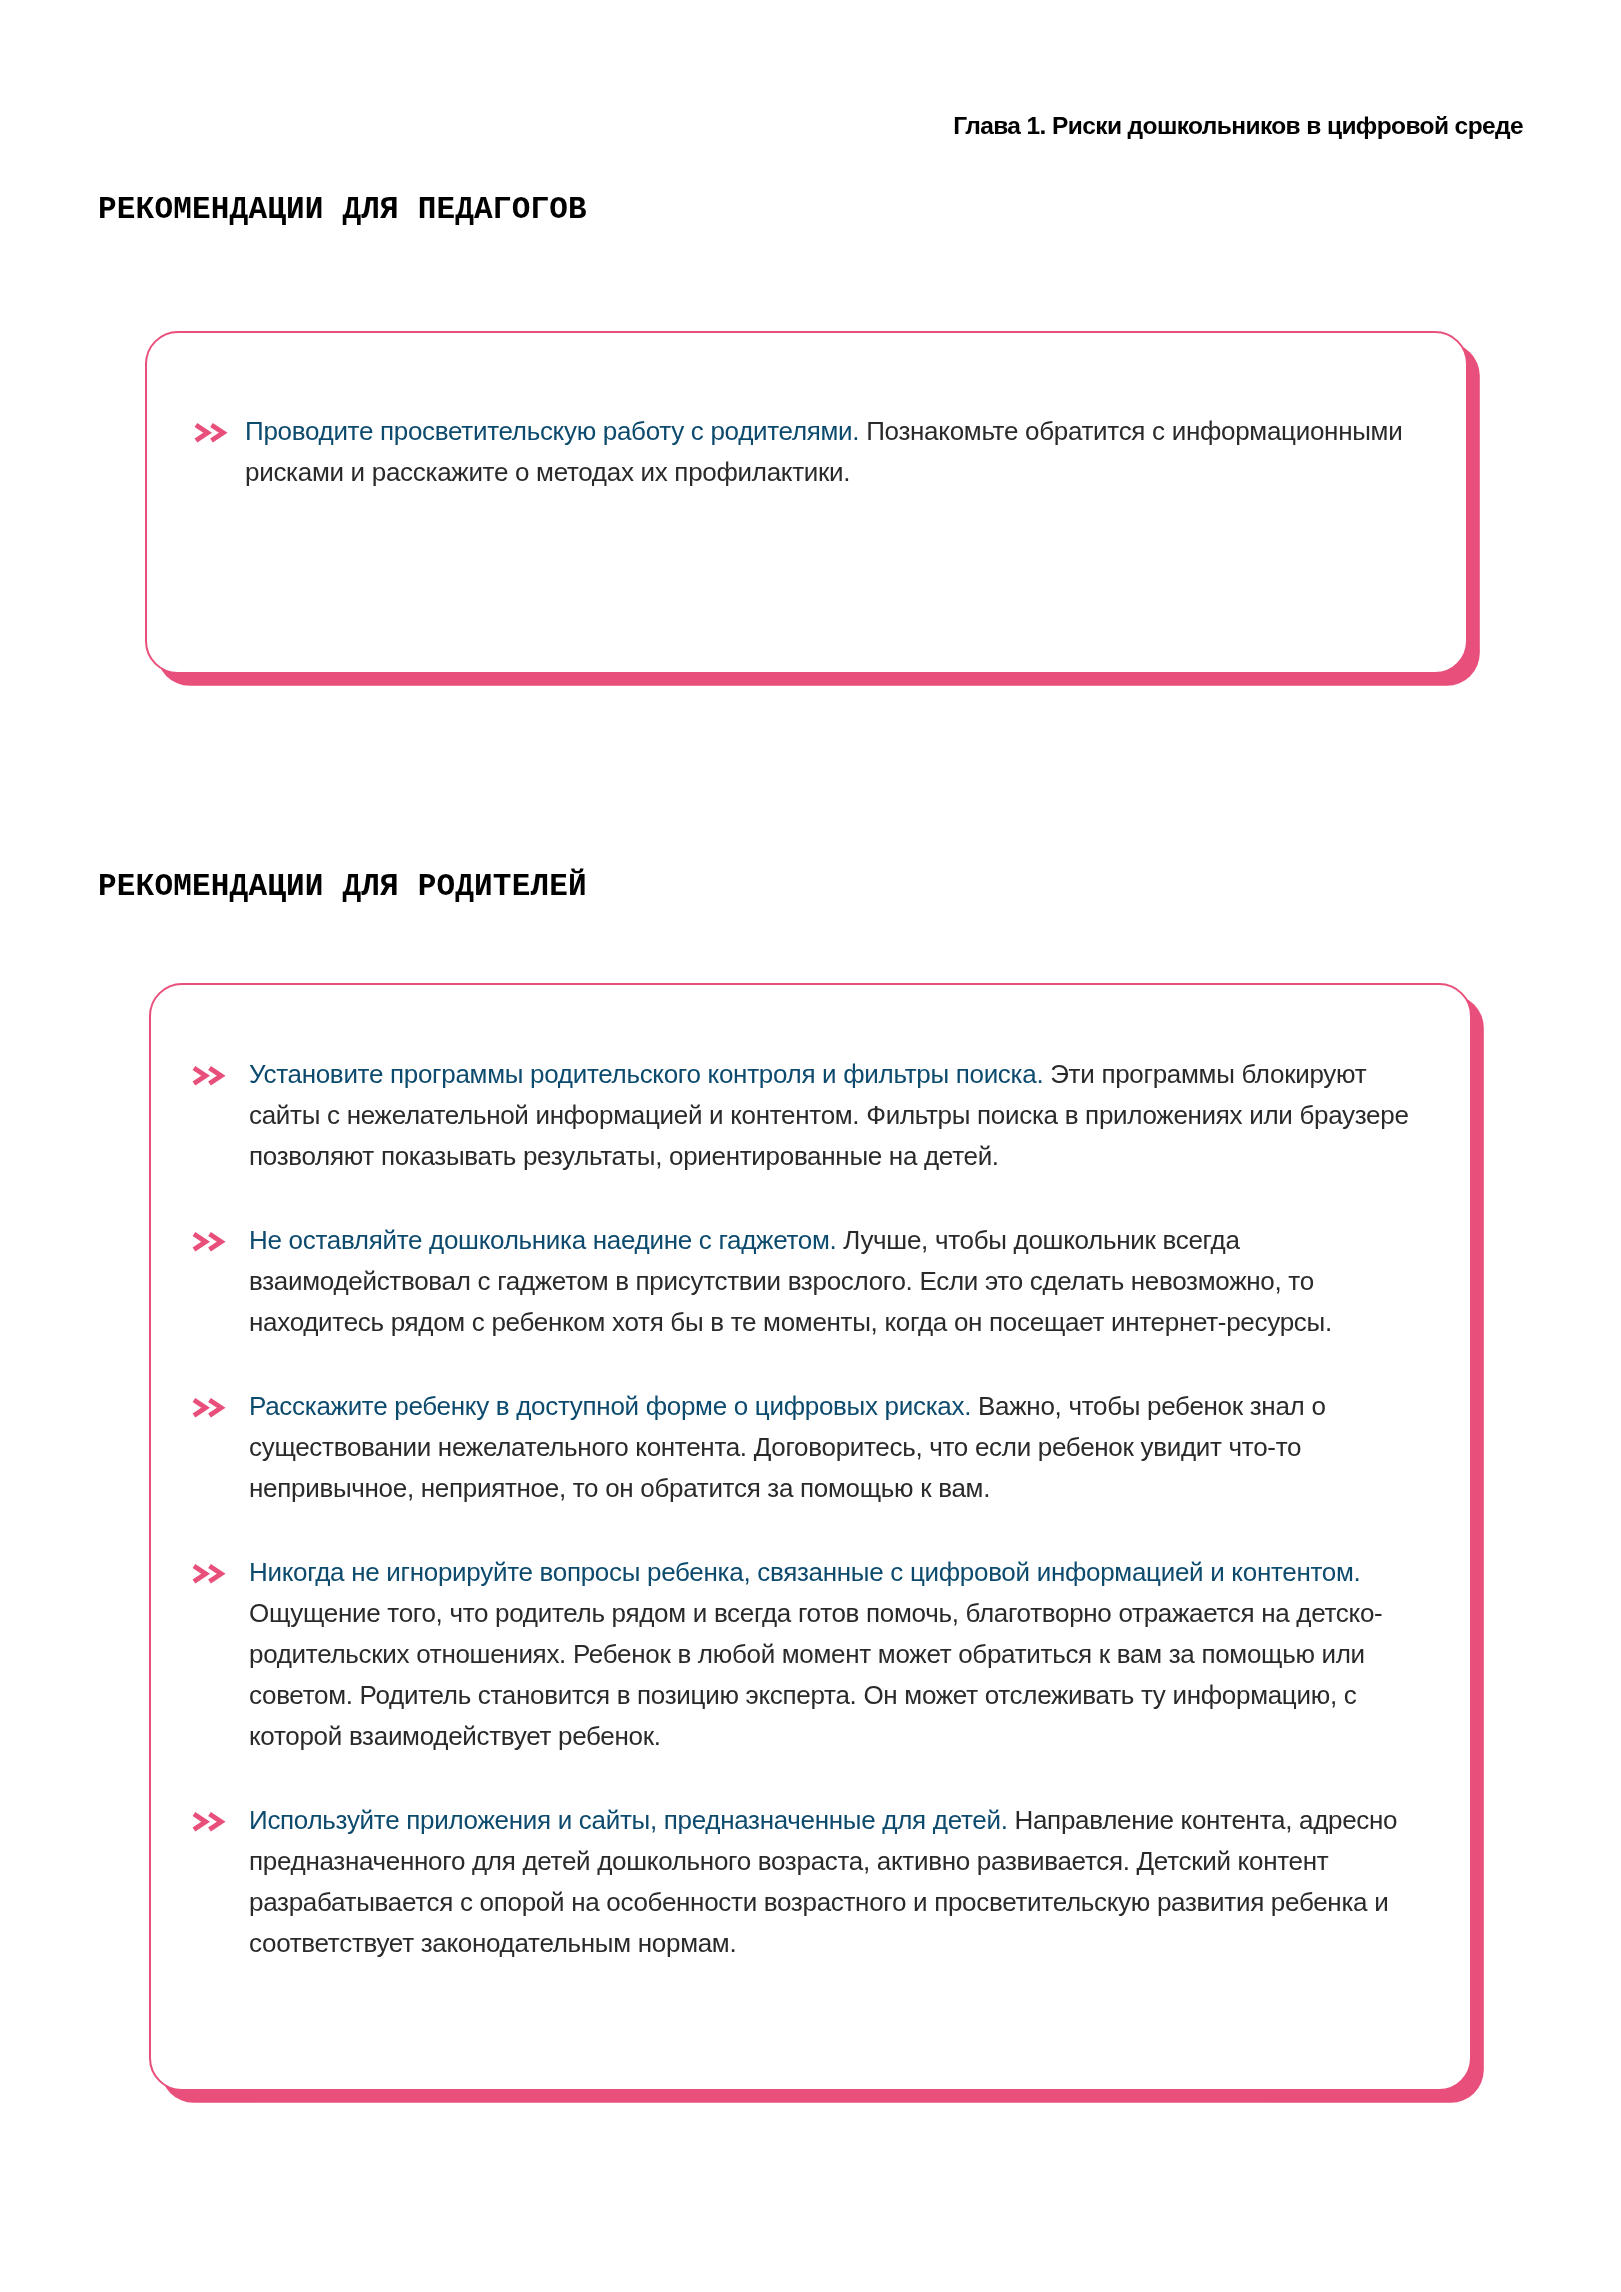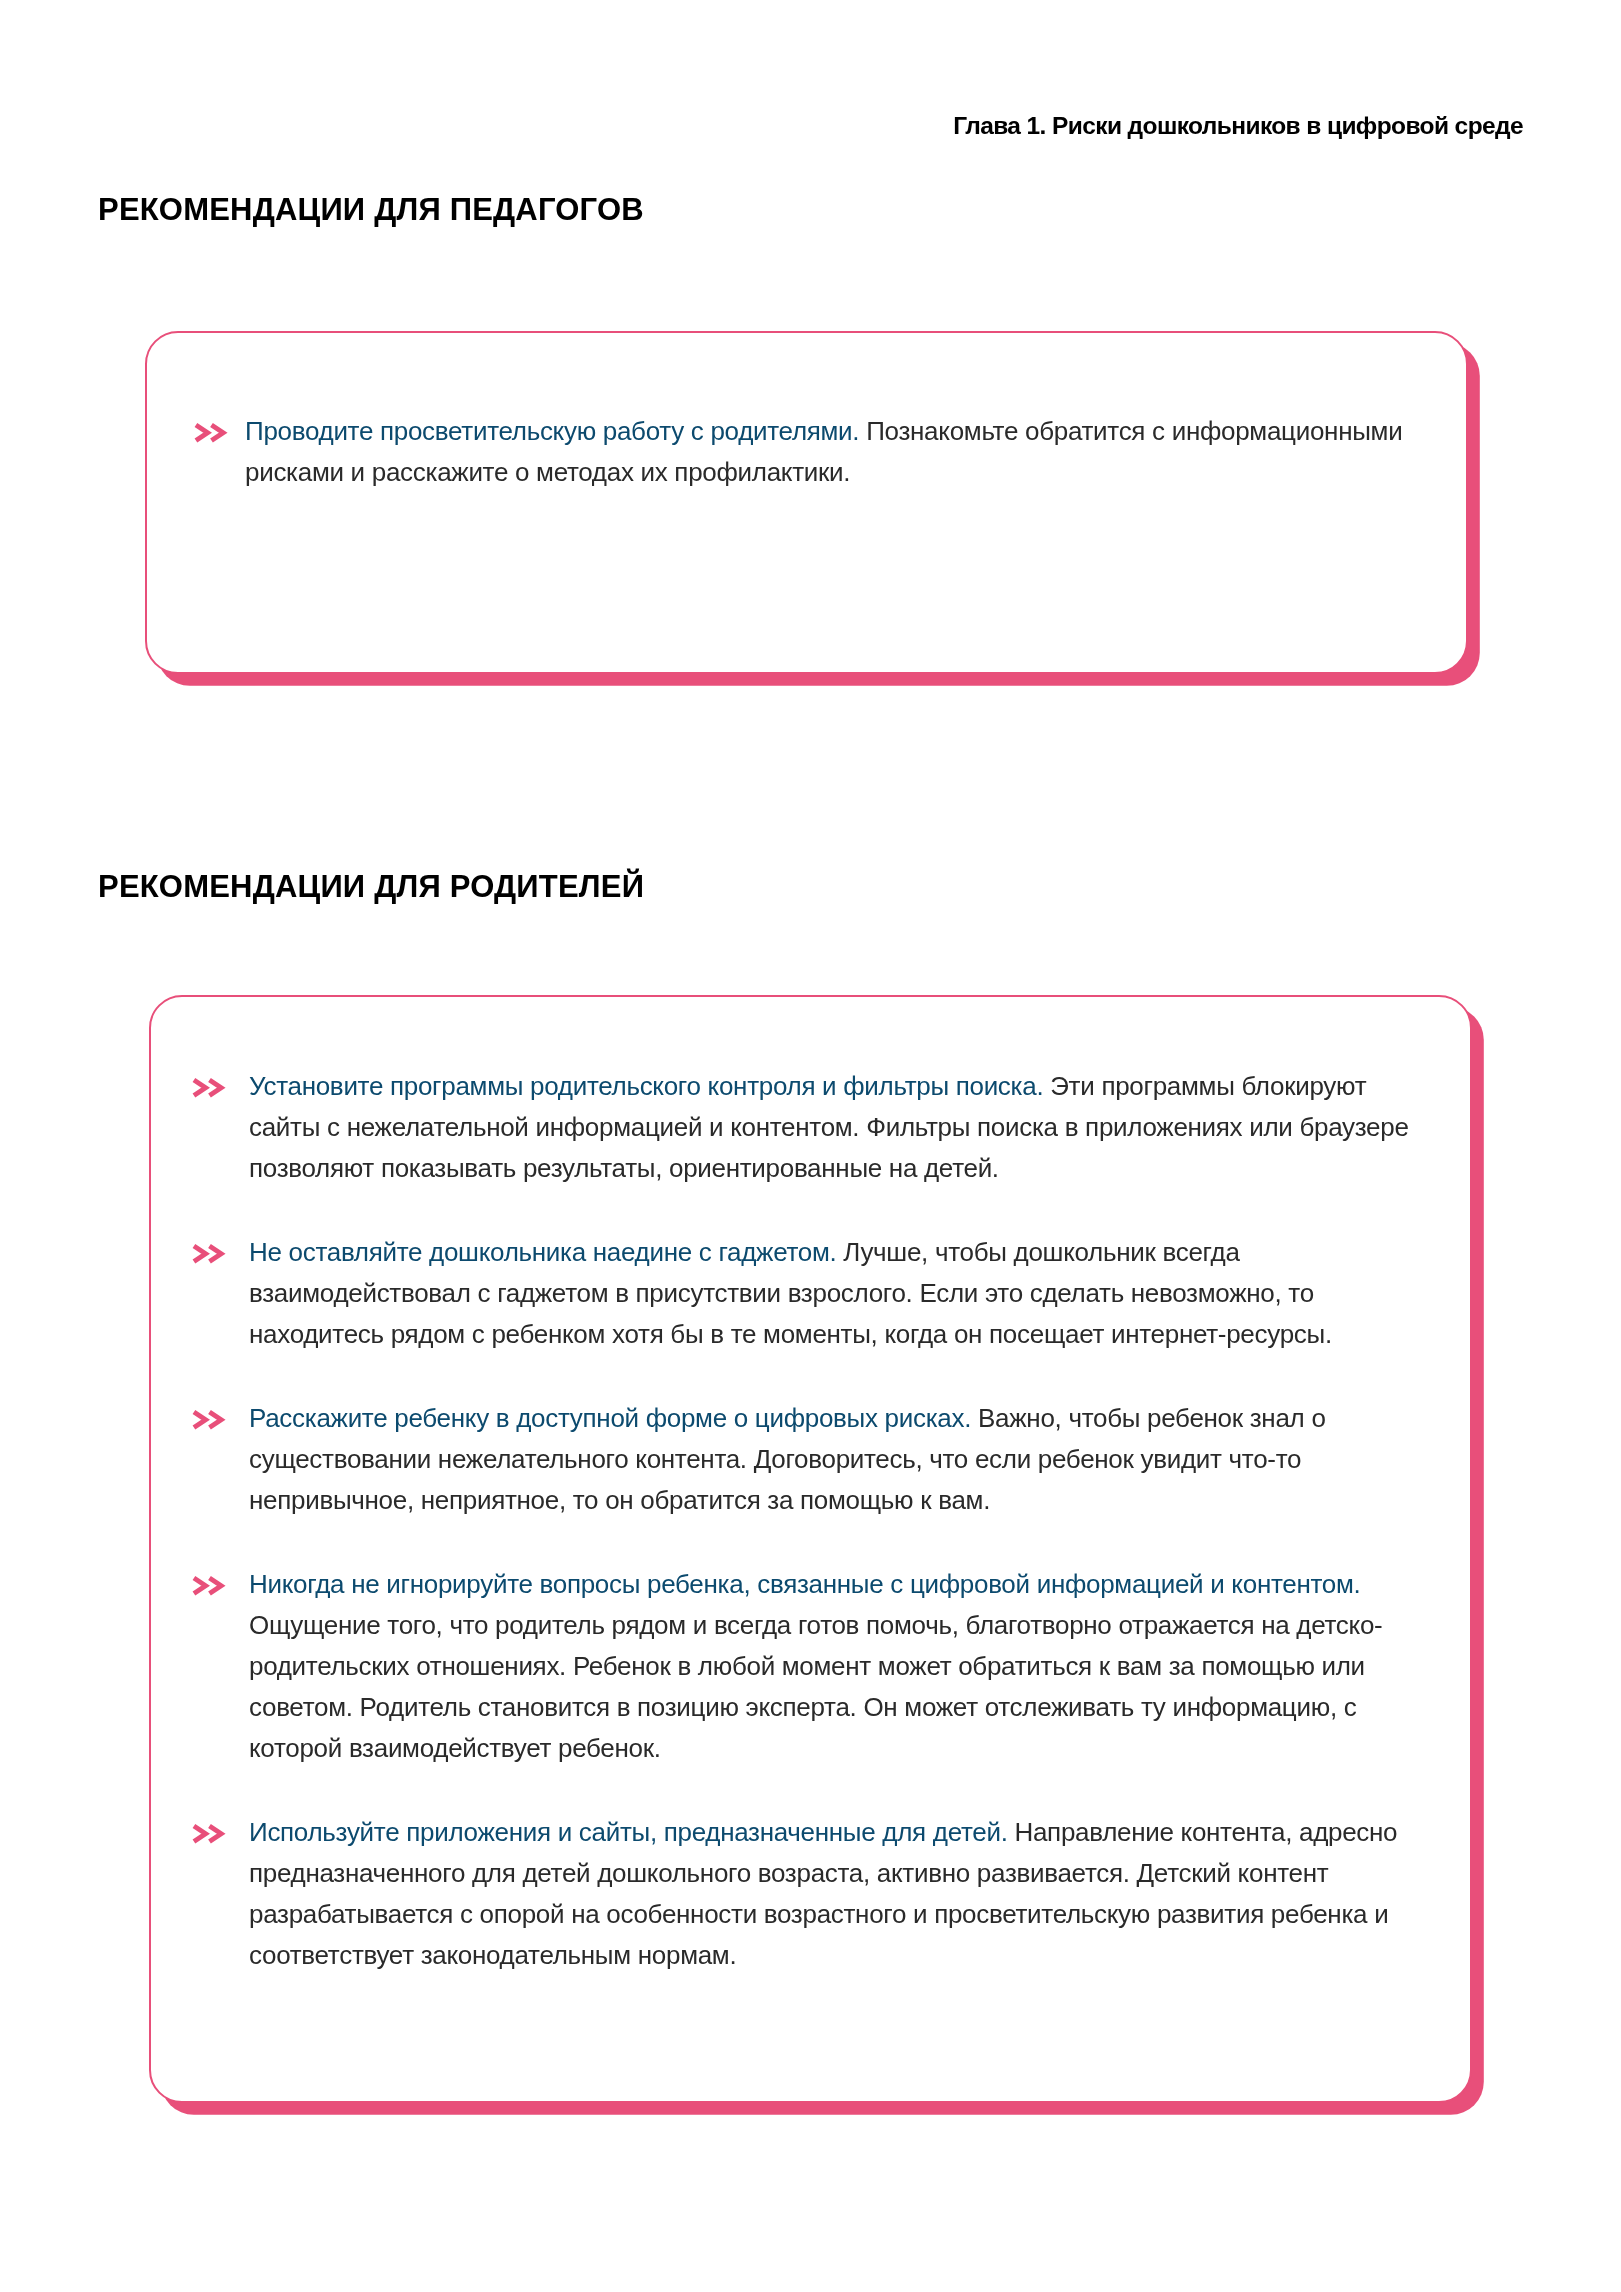--- a/index.html
+++ b/index.html
@@ -7,21 +7,21 @@
     width: 1621px; height: 2293px; position: relative; overflow: hidden;
     font-family: "Liberation Sans", sans-serif; color: #111111;
   }
   .running-header {
     position: absolute; top: 112px; right: 98px;
     font-family: "Liberation Sans", sans-serif; font-weight: 700;
     font-size: 24.5px; letter-spacing: -0.6px; color: #000;
   }
   .section-title {
     position: absolute; left: 98px;
-    font-family: Liberation Sans, sans-serif; font-weight: 700;
+    font-family: Liberation Mono, monospace; font-weight: 700;
     font-size: 31px; color: #000; letter-spacing: 0.2px;
   }
   .card {
     position: absolute; background: #fff;
     border: 2.9px solid #e84f7a; border-radius: 33px;
     box-shadow: 11.8px 11.8px 0 0 #e84f7a;
     box-sizing: border-box;
   }
   .card ul { list-style: none; margin: 0; padding: 0; }
   .item {
@@ -31,21 +31,21 @@
   .item .chev {
     position: absolute; width: 35px; height: 21.6px; top: 10.8px;
   }
   .item .chev svg { display: block; }
   .item .bold { font-weight: 400; color: #0c4a6e; }
   .item .reg { font-weight: 400; color: #2a2a2a; }
   #card-teachers { left: 145px; top: 331px; width: 1323px; height: 343px; }
   #card-teachers ul { position: absolute; left: 98px; top: 78px; width: 1176px; }
   #card-teachers .item .chev { left: -51px; }
   #card-teachers .item + .item { margin-top: 37px; }
-  #card-parents { left: 149px; top: 983px; width: 1323px; height: 1108px; margin-top: 12px; }
+  #card-parents { left: 149px; top: 983px; width: 1323px; height: 1108px; }
   #card-parents ul { position: absolute; left: 98px; top: 69px; width: 1171px; }
   #card-parents .item .chev { left: -57px; }
   #card-parents .item + .item { margin-top: 43px; }
 </style>
 </head>
 <body>
 
 <div class="running-header">Глава 1. Риски дошкольников в цифровой среде</div>
 
 <h2 class="section-title" style="top:192px; margin:0;">РЕКОМЕНДАЦИИ ДЛЯ ПЕДАГОГОВ</h2>

